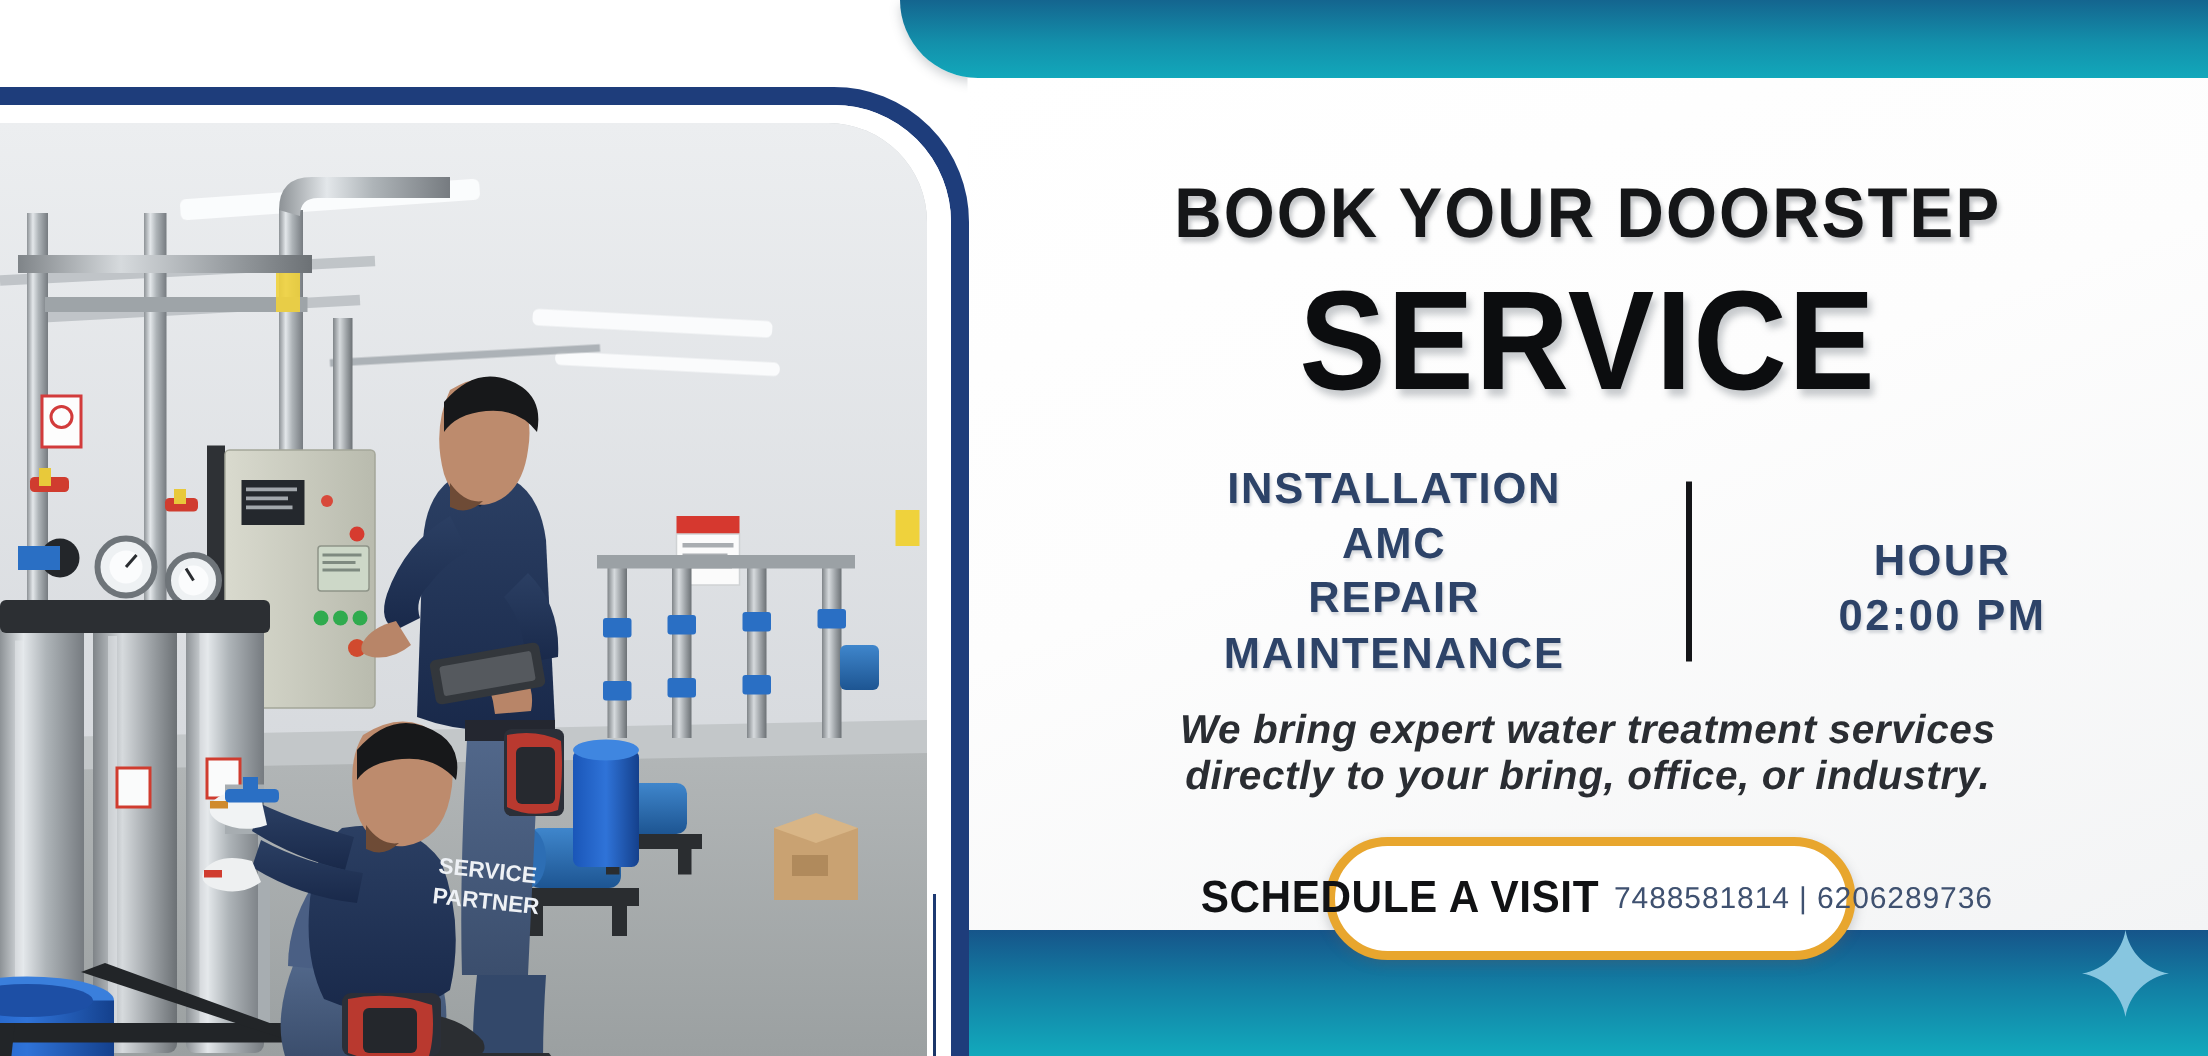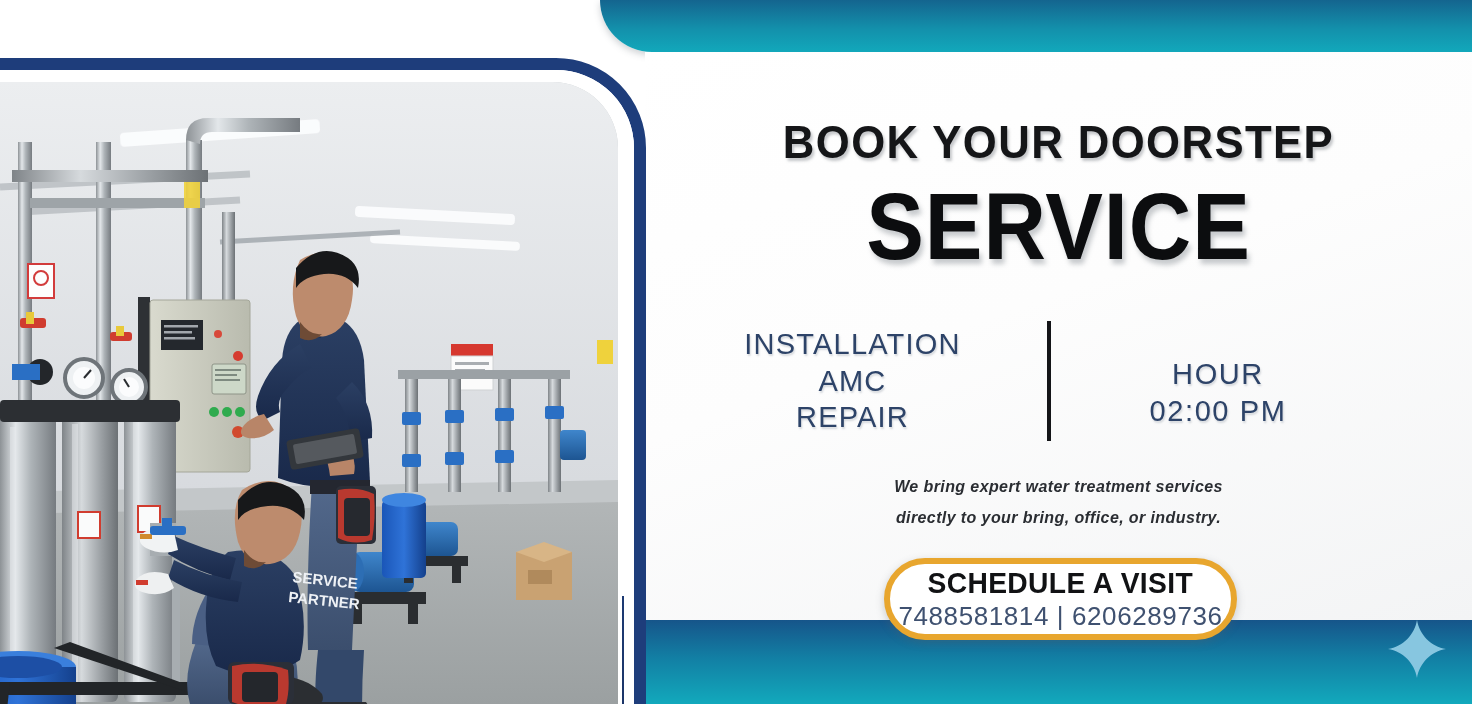--- a/index.html
+++ b/index.html
@@ -119,21 +119,22 @@
     line-height:1.05;
   }
 
   
   .info-row {
     position:absolute;
     left:700px; top:306px;
     width:720px; height:150px;
     display:flex;
     align-items:center;
-    justify-content:flex-start;
+    justify-content:flex-end;
+    font-weight:bold;
   }
   .services-col {
     width:305px;
     text-align:center;
   }
   .services-col .svc {
     font-size:29px;
     line-height:36.5px;
     letter-spacing:1.2px;
     color:#2d4368;
@@ -159,53 +160,53 @@
     text-shadow:1px 2px 2px rgba(150,158,168,0.38);
     white-space:nowrap;
   }
 
   
   .tagline {
     position:absolute;
     left:645px; top:471px;
     width:827px;
     text-align:center;
-    font-size:16px;
+    font-size:27px;
     line-height:31px;
     font-style:italic;
     font-weight:600;
     letter-spacing:0.4px;
     color:#2a2d32;
   }
 
   
   .cta {
     position:absolute;
     left:884px; top:558px;
     width:353px; height:82px;
     background:#ffffff;
     border:6px solid #e8a62e;
     border-radius:42px;
     box-shadow:0 3px 8px rgba(90,96,104,0.30);
     display:flex;
-    flex-direction:column;
+    flex-direction:row;
     align-items:center;
     justify-content:center;
     gap:1px;
   }
   .cta-title {
     font-size:30px;
     font-weight:bold;
     letter-spacing:0.4px;
     color:#111214;
     transform:scaleX(0.94);
     white-space:nowrap;
   }
   .cta-phones {
-    font-size:26px;
+    font-size:20px;
     letter-spacing:0.6px;
     color:#3f5170;
     white-space:nowrap;
   }
 
   
   .sparkle {
     position:absolute;
     left:1386px; top:618px;
     width:62px; height:62px;
@@ -501,20 +502,21 @@
   </div>
 
   <div class="head-line1">BOOK YOUR DOORSTEP</div>
   <div class="head-line2">SERVICE</div>
 
   <div class="info-row">
     <div class="services-col">
       <div class="svc">INSTALLATION</div>
       <div class="svc">AMC</div>
       <div class="svc">REPAIR</div>
+      <div class="svc">MAINTENANCE</div>
     </div>
     <div class="vdivider"></div>
     <div class="hours-col">
       <div class="hr">HOUR</div>
       <div class="hr">02:00 PM</div>
     </div>
   </div>
 
   <div class="tagline">
     <div>We bring expert water treatment services</div>

